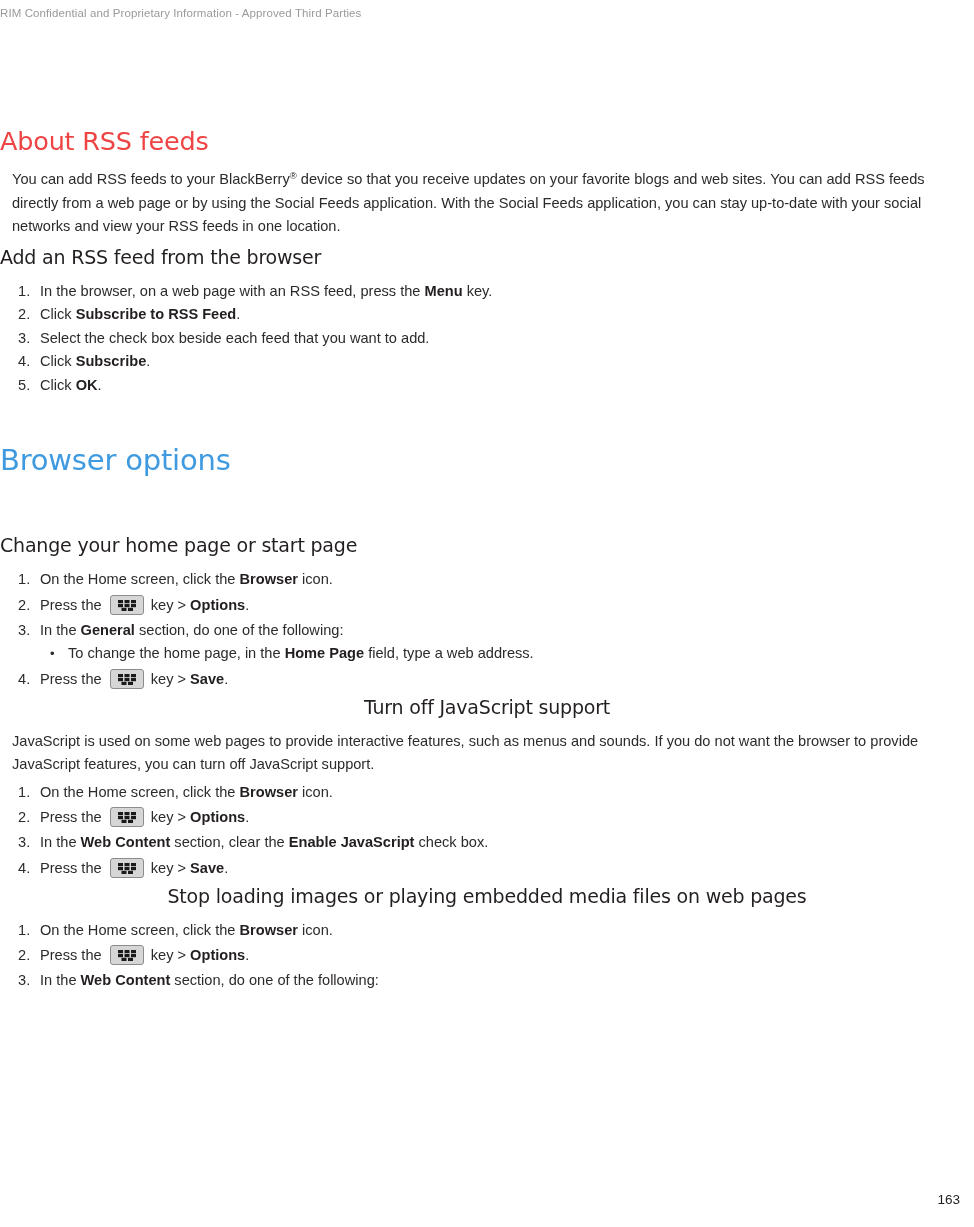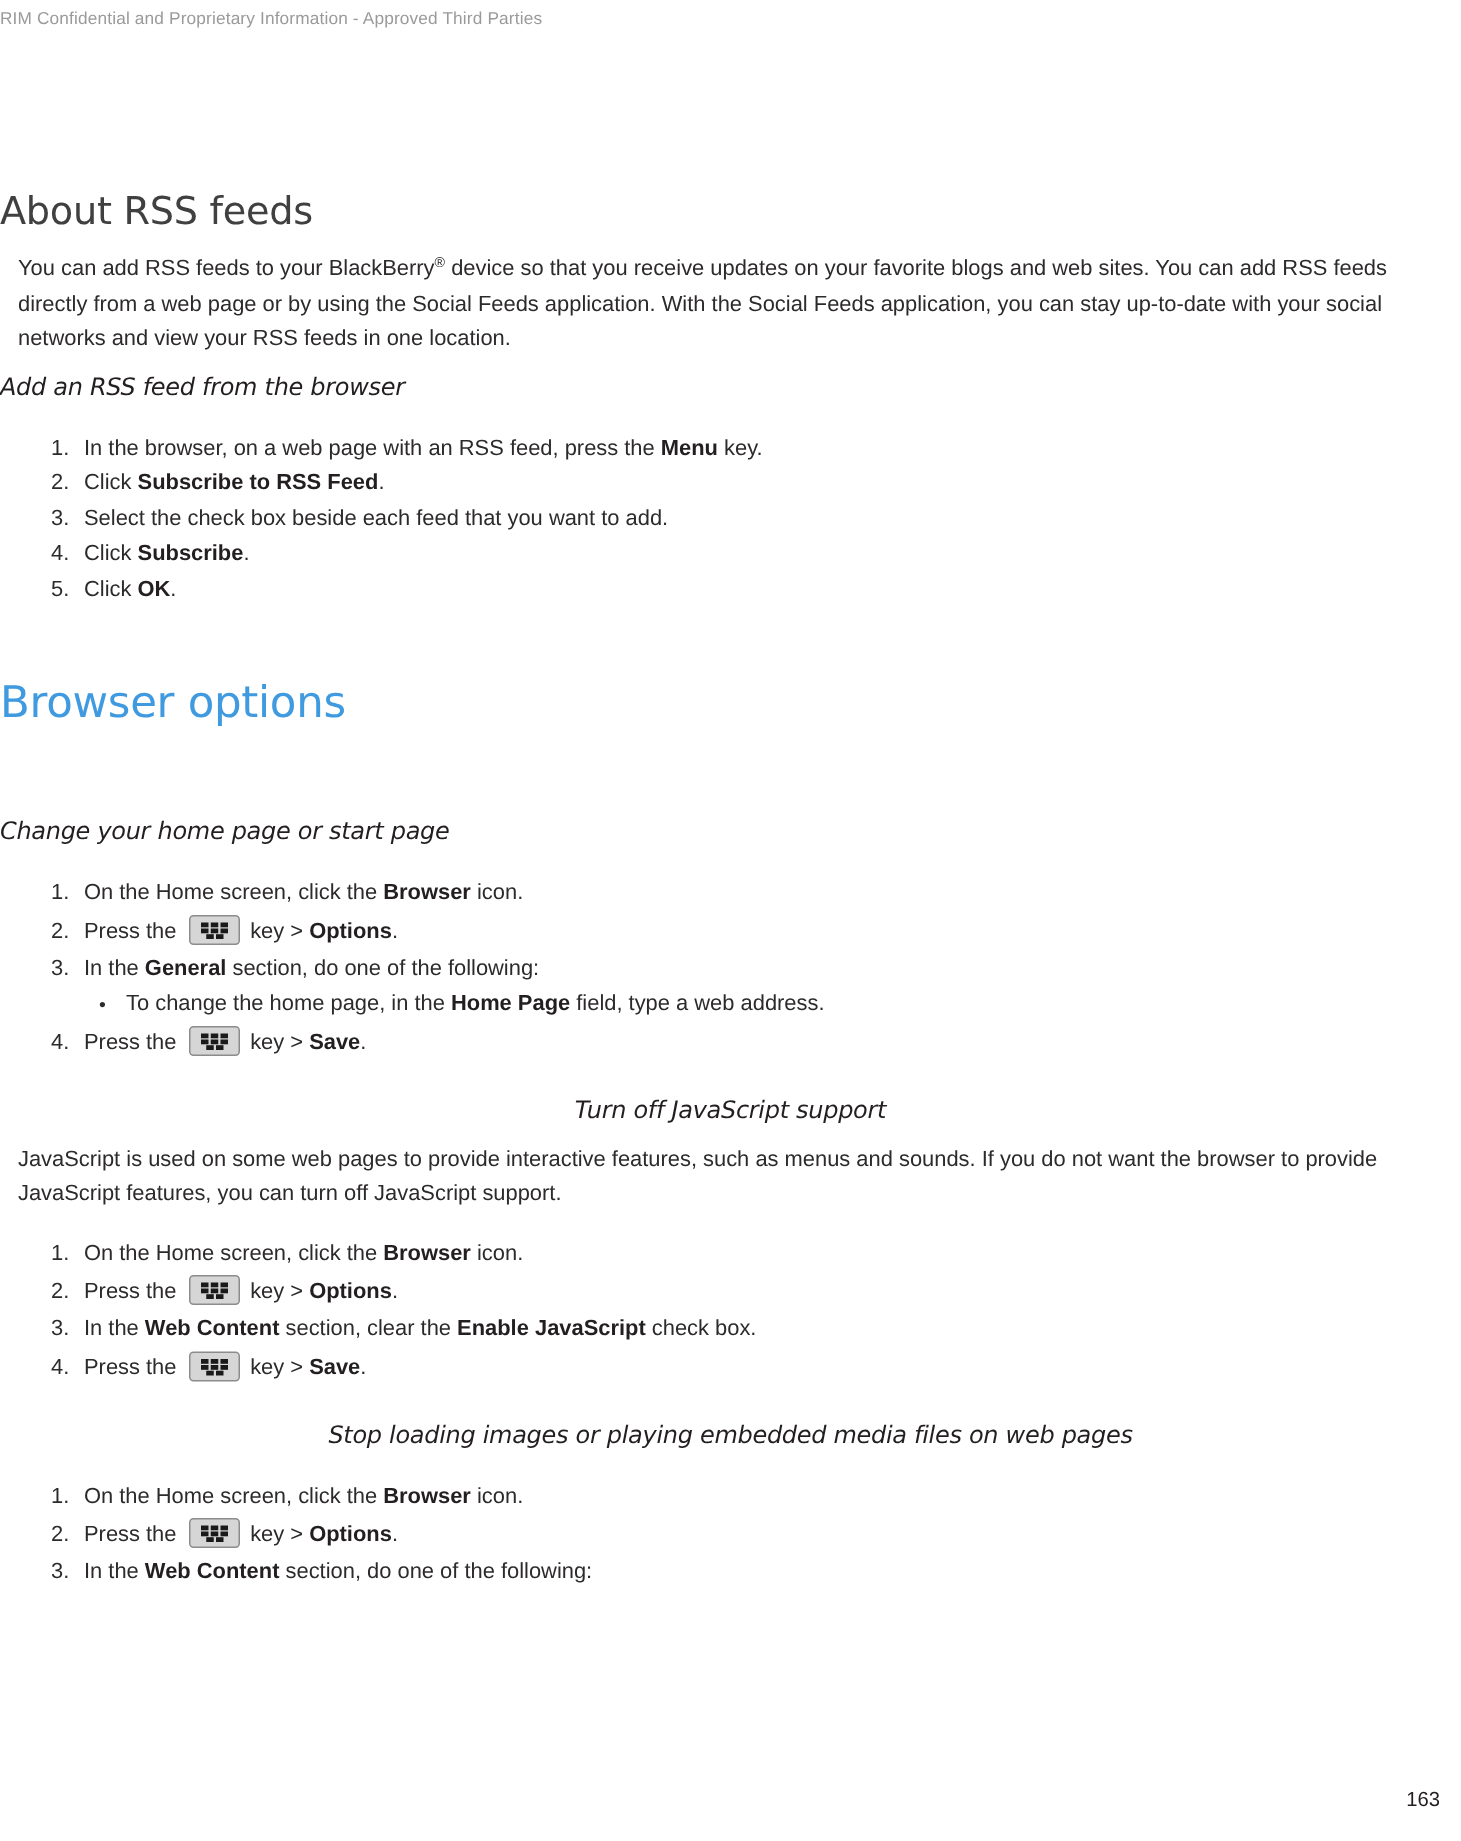--- a/index.html
+++ b/index.html
@@ -44,40 +44,39 @@
   h3.task-title {
     margin: 0;
     font-weight: 400;
     font-family: "DejaVu Sans", sans-serif;
     letter-spacing: -0.2px;
   }
 
   h2.section-title {            
     font-size: 25.5px;
     line-height: 30px;
-    color: #404040;
+    color: #ef4444;
     padding: 0 0 0 0;
     margin-top: 0px;
     margin-bottom: 12px;
   }
 
   h1.chapter-title {            
     font-size: 29px;
     line-height: 34px;
     color: #3f9ae0;
     margin-top: 46px;
     margin-bottom: 54px;
   }
 
   h3.task-title {               
-    font-size: 16px;
+    font-size: 19px;
     line-height: 29px;
     color: #231f20;
     margin-bottom: 8px;
-    font-style: italic;
   }
 
   .gap-before-task { margin-top: 34px; }
   .gap-small       { margin-top: 26px; text-align: center; }
 
   
   p.body-text {
     margin: 0 0 4px 0;
     padding-left: 12px;
     padding-right: 4px;
@@ -89,21 +88,21 @@
 
   sup.reg {
     font-size: 9.5px;
     vertical-align: 5px;
     line-height: 0;
   }
 
   
   ol.steps {
     list-style: none;
-    margin: 16px;
+    margin: 0;
     padding: 0;
     counter-reset: stepcount;
   }
   ol.steps > li {
     position: relative;
     counter-increment: stepcount;
     padding-left: 40px;
     min-height: 23px;
     font-size: 14.6px;
     line-height: 23.5px;

